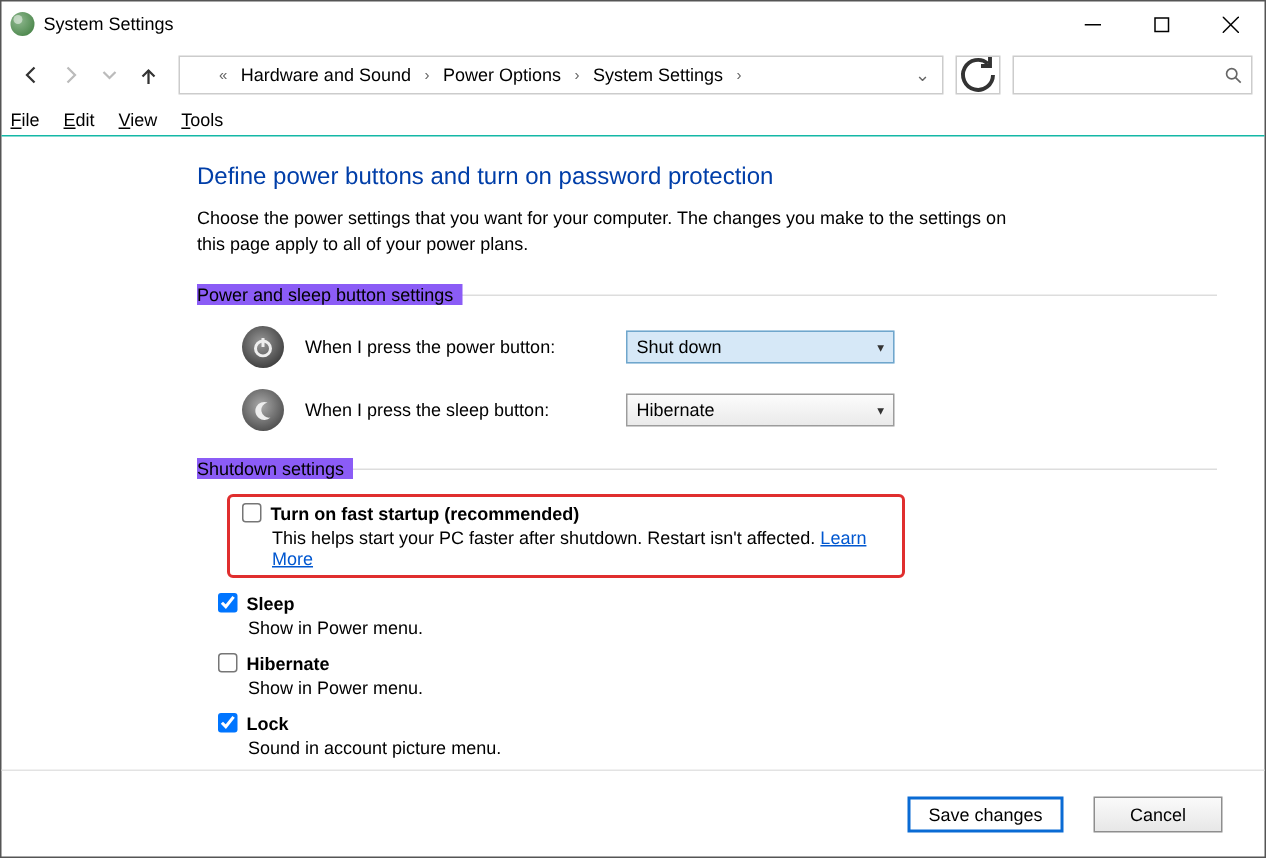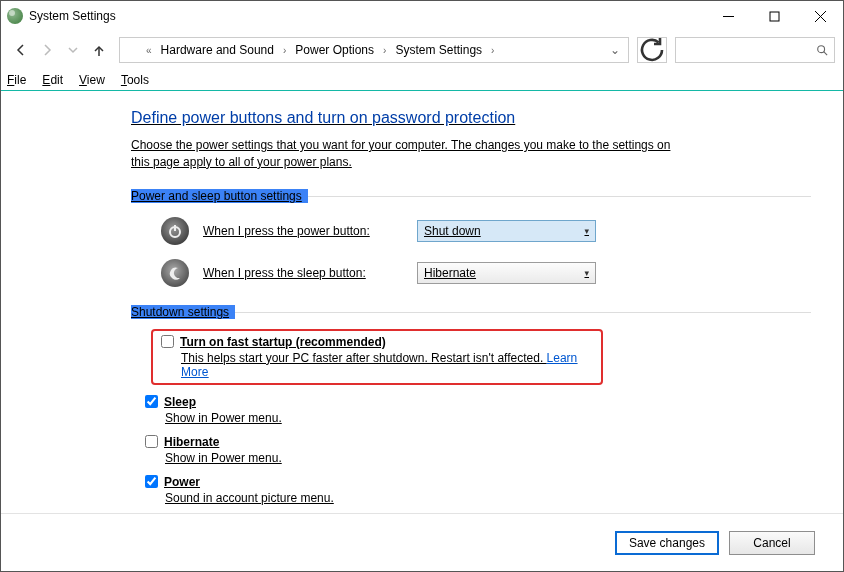--- a/index.html
+++ b/index.html
@@ -30,27 +30,27 @@
 .searchbox { width:160px; height:26px; border:1px solid #ccc; display:flex; align-items:center; padding:0 6px; color:#888; justify-content:flex-end;}
 .searchbox svg{width:12px;height:12px;stroke:#666;}
 
 
 .menubar { height:22px; display:flex; align-items:center; padding:0 6px; gap:16px; border-bottom:1px solid #14b8a6;}
 .menubar .menuitem{ cursor:pointer; }
 .menubar .menuitem .ul{ text-decoration:underline; }
 
 
 .content { flex:1; overflow:auto; padding: 18px 0 0 0; }
-.inner { width: 680px; margin-left: 130px; text-decoration: underline; }
+.inner { width: 680px; margin-left: 130px; }
 .pagetitle{ color:#003ea8; font-size:16px; margin-bottom:10px;}
 .desc { font-size:12px; color:#000; line-height:1.4; margin-bottom:18px; max-width:560px;}
 
 .group-label{ font-size:12px; margin-bottom:6px; position:relative;}
 .group-label::after{ content:""; position:absolute; left:0; right:0; top:50%; height:1px; background:#ddd; z-index:0;}
-.group-label span{ background:#3b82f6; position:relative; z-index:1; padding-right:6px;}
+.group-label span{ background:#8b5cf6; position:relative; z-index:1; padding-right:6px;}
 
 .setting-row{ display:flex; align-items:center; gap:14px; margin:14px 0 14px 30px;}
 .setting-row .icon{ width:28px;height:28px;border-radius:50%; display:flex;align-items:center;justify-content:center;}
 .icon-power{ background: radial-gradient(circle at 45% 40%,#999,#222); }
 .icon-power svg{width:14px;height:14px;stroke:#eee;fill:none;stroke-width:2;}
 .icon-sleep{ background: radial-gradient(circle at 45% 40%,#aaa,#333);}
 .icon-sleep svg{width:14px;height:14px;fill:#eee;}
 .setting-row .label{ width:200px; }
 .dropdown{ width:179px; height:22px; border:1px solid #9c9c9c; background:linear-gradient(#fcfcfc,#eaeaea); display:flex; align-items:center; padding:0 6px; font-size:12px; position:relative; cursor:pointer;}
 .dropdown.sel{ background:#d6e8f7; border:1px solid #6fa6cc;}
@@ -60,21 +60,21 @@
 .checks{ margin:10px 0 0 14px;}
 .check-item{ margin-bottom:10px; font-size:12px;}
 .check-item.highlighted{ border:2px solid #e02e2e; border-radius:4px; padding:4px 8px; margin-left:6px; margin-right:10px; width:452px;}
 .check-head{ display:flex; align-items:center; gap:6px;}
 .check-head input[type=checkbox]{ width:13px;height:13px; }
 .check-head .bold{ font-weight:600; }
 .check-sub{ margin-left:20px; font-size:12px; color:#000; margin-top:2px;}
 .check-sub a{ color:#0057d0; text-decoration:underline; cursor:pointer;}
 
 
-.footer{ height:58px; border-top:1px solid #e3e3e3; display:flex; align-items:center; justify-content:flex-end; padding:0 28px; gap:10px;}
+.footer{ height:58px; border-top:1px solid #e3e3e3; display:flex; align-items:center; justify-content:flex-end; padding:0 28px; gap:20px;}
 .btn{ height:24px; min-width:86px; border:1px solid #8e8e8e; background:linear-gradient(#fafafa,#e7e7e7); font-size:12px; cursor:pointer; padding:0 12px;}
 .btn.primary{ border:2px solid #0a6bd4; background:#fff;}
 </style>
 </head>
 <body>
 
 <div class="window">
 
   <div class="titlebar">
     <div class="app-icon"></div>
@@ -211,21 +211,21 @@
             <div class="check-head">
               <input type="checkbox" style="">
               <span class="bold">Hibernate</span>
             </div>
             <div class="check-sub">Show in Power menu.</div>
           </div>
 
           <div class="check-item">
             <div class="check-head">
               <input type="checkbox" checked="" style="">
-              <span class="bold">Power</span>
+              <span class="bold">Lock</span>
             </div>
             <div class="check-sub">Sound in account picture menu.</div>
           </div>
 
         </div>
       </div>
     </div>
   </div>
 
   <div class="footer">

